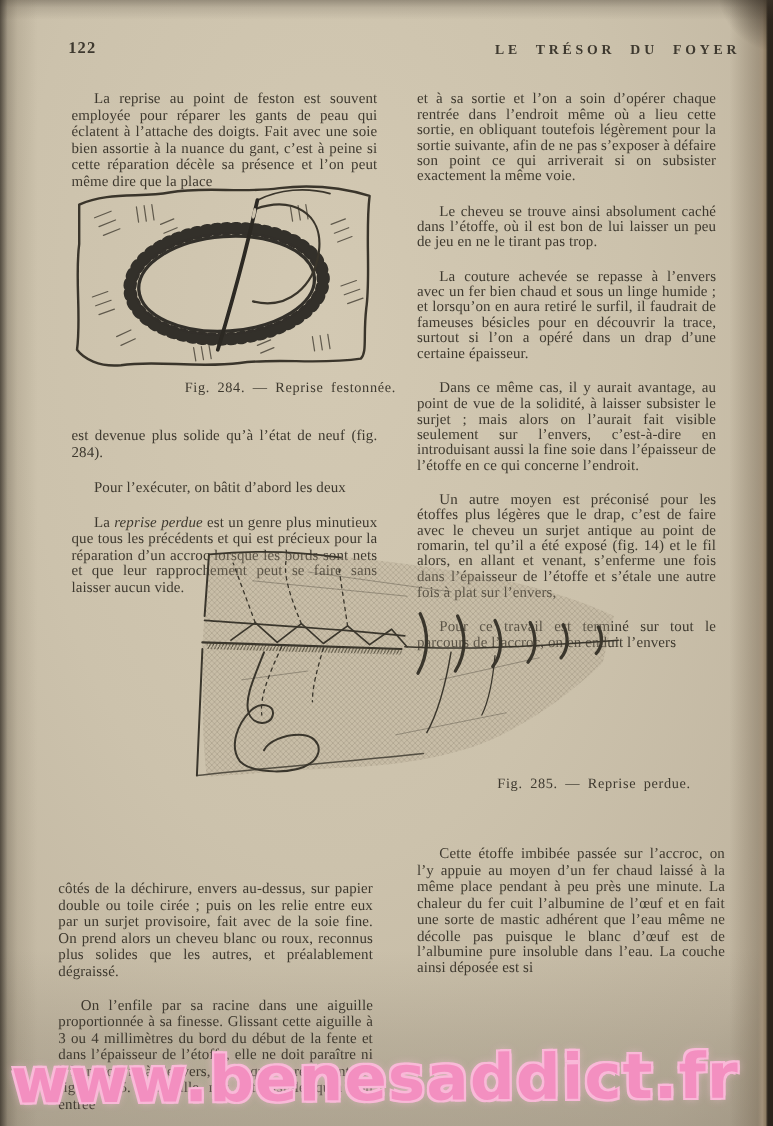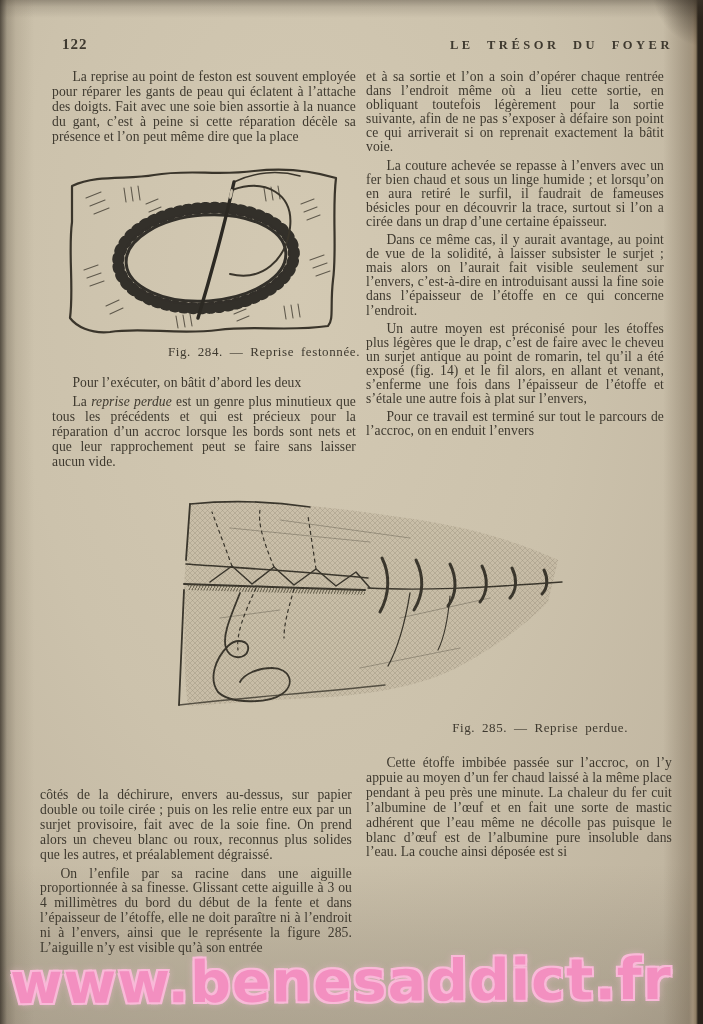--- a/index.html
+++ b/index.html
@@ -22,21 +22,21 @@
       
       linear-gradient(0deg, rgba(125,116,102,.32) 0px, rgba(110,102,88,.16) 80px, rgba(0,0,0,0) 160px),
       
       radial-gradient(ellipse at 42% 28%, #d3c9b3 0%, #ccc2ac 48%, #c0b5a0 88%, #b4a893 100%);
   }
   .ink{color:#3e392f;}
   .header-row{position:absolute;top:36px;left:0;width:100%;height:20px;}
   .page-number{position:absolute;left:62px;top:0;font-size:15px;font-weight:bold;letter-spacing:1px;}
   .running-title{position:absolute;left:0;right:30px;top:2px;text-align:right;font-size:12.5px;font-weight:bold;letter-spacing:3.5px;word-spacing:7px;}
   .textblock{position:absolute;text-align:justify;font-size:13.6px;line-height:14.9px;letter-spacing:.1px;}
-  .textblock p{margin:4px;}
+  .textblock p{margin:17px;}
   .textblock p.indent{text-indent:1.5em;}
   .tight{line-height:14.1px;}
   .caption{position:absolute;text-align:right;font-size:13px;letter-spacing:.6px;word-spacing:3px;}
   .fig{position:absolute;}
   .fig svg{display:block;width:100%;height:100%;}
   .watermark{
     position:absolute;left:10px;top:948px;white-space:nowrap;
     font-family:"DejaVu Sans","Liberation Sans",sans-serif;
     font-weight:bold;font-size:57px;letter-spacing:1px;
     color:#f38fc0;
@@ -88,27 +88,29 @@
 
         <path d="M176,22 C168,58 152,118 140,158" stroke="#2c2923" stroke-width="3.4"></path>
         <ellipse cx="173" cy="34" rx="1.5" ry="5" fill="#ccc2ac" stroke="none" transform="rotate(12 173 34)"></ellipse>
       </g>
     </svg>
   </div>
 
   <div class="caption ink" style="left:48px;top:344px;width:312px;">Fig. 284. — Reprise festonnée.</div>
 
   <div class="textblock ink" style="left:48px;top:372px;width:312px;">
+    <p>est devenue plus solide qu’à l’état de neuf (fig. 284).</p>
     <p class="indent">Pour l’exécuter, on bâtit d’abord les deux</p>
     <p class="indent"><span>La </span><i>reprise perdue</i><span> est un genre plus minutieux que tous les précédents et qui est précieux pour la réparation d’un accroc lorsque les bords sont nets et que leur rapprochement peut se faire sans laisser aucun vide.</span></p>
   </div>
 
   <div class="textblock tight ink" style="left:362px;top:66px;width:306px;">
-    <p>et à sa sortie et l’on a soin d’opérer chaque rentrée dans l’endroit même où a lieu cette sortie, en obliquant toutefois légèrement pour la sortie suivante, afin de ne pas s’exposer à défaire son point ce qui arriverait si on reprenait exactement la bâtit voie.</p>
-    <p class="indent">La couture achevée se repasse à l’envers avec un fer bien chaud et sous un linge humide ; et lorsqu’on en aura retiré le surfil, il faudrait de fameuses bésicles pour en découvrir la trace, surtout si l’on a cirée dans un drap d’une certaine épaisseur.</p>
+    <p>et à sa sortie et l’on a soin d’opérer chaque rentrée dans l’endroit même où a lieu cette sortie, en obliquant toutefois légèrement pour la sortie suivante, afin de ne pas s’exposer à défaire son point ce qui arriverait si on subsister exactement la même voie.</p>
+    <p class="indent">Le cheveu se trouve ainsi absolument caché dans l’étoffe, où il est bon de lui laisser un peu de jeu en ne le tirant pas trop.</p>
+    <p class="indent">La couture achevée se repasse à l’envers avec un fer bien chaud et sous un linge humide ; et lorsqu’on en aura retiré le surfil, il faudrait de fameuses bésicles pour en découvrir la trace, surtout si l’on a opéré dans un drap d’une certaine épaisseur.</p>
     <p class="indent">Dans ce même cas, il y aurait avantage, au point de vue de la solidité, à laisser subsister le surjet ; mais alors on l’aurait fait visible seulement sur l’envers, c’est-à-dire en introduisant aussi la fine soie dans l’épaisseur de l’étoffe en ce qui concerne l’endroit.</p>
     <p class="indent">Un autre moyen est préconisé pour les étoffes plus légères que le drap, c’est de faire avec le cheveu un surjet antique au point de romarin, tel qu’il a été exposé (fig. 14) et le fil alors, en allant et venant, s’enferme une fois dans l’épaisseur de l’étoffe et s’étale une autre fois à plat sur l’envers,</p>
     <p class="indent">Pour ce travail est terminé sur tout le parcours de l’accroc, on en enduit l’envers</p>
   </div>
 
   <div class="fig" style="left:160px;top:498px;width:410px;height:215px;">
     <svg viewBox="0 0 410 215">
       <defs>
         <pattern id="xh" width="5" height="5" patternUnits="userSpaceOnUse">
           <path d="M0,5 L5,0 M0,0 L5,5" stroke="#6a6250" stroke-width="0.55" opacity="0.8" fill="none"></path>
@@ -161,21 +163,21 @@
         </g>
 
         <path d="M250,95 C245,125 238,150 228,168" stroke-width="1.3"></path>
         <path d="M290,98 C288,120 284,140 278,152" stroke-width="1.1"></path>
 
         <path d="M80,95 C70,120 62,138 66,150 C70,162 86,162 88,152 C90,142 76,140 68,148 C56,160 48,180 58,194 C70,206 108,206 122,196 C136,186 130,170 112,170 C98,170 84,176 80,184" stroke-width="1.8"></path>
       </g>
     </svg>
   </div>
 
-  <div class="caption ink" style="left:0;top:720px;width:628px;">Fig. 285. — Reprise perdue.</div>
+  <div class="caption ink" style="left:0;top:704px;width:628px;">Fig. 285. — Reprise perdue.</div>
 
   <div class="textblock ink" style="left:36px;top:784px;width:320px;">
     <p>côtés de la déchirure, envers au-dessus, sur papier double ou toile cirée ; puis on les relie entre eux par un surjet provisoire, fait avec de la soie fine. On prend alors un cheveu blanc ou roux, reconnus plus solides que les autres, et préalablement dégraissé.</p>
     <p class="indent">On l’enfile par sa racine dans une aiguille proportionnée à sa finesse. Glissant cette aiguille à 3 ou 4 millimètres du bord du début de la fente et dans l’épaisseur de l’étoffe, elle ne doit paraître ni à l’endroit ni à l’envers, ainsi que le représente la figure 285. L’aiguille n’y est visible qu’à son entrée</p>
   </div>
 
   <div class="textblock ink" style="left:362px;top:752px;width:314px;">
     <p class="indent">Cette étoffe imbibée passée sur l’accroc, on l’y appuie au moyen d’un fer chaud laissé à la même place pendant à peu près une minute. La chaleur du fer cuit l’albumine de l’œuf et en fait une sorte de mastic adhérent que l’eau même ne décolle pas puisque le blanc d’œuf est de l’albumine pure insoluble dans l’eau. La couche ainsi déposée est si</p>
   </div>
 

